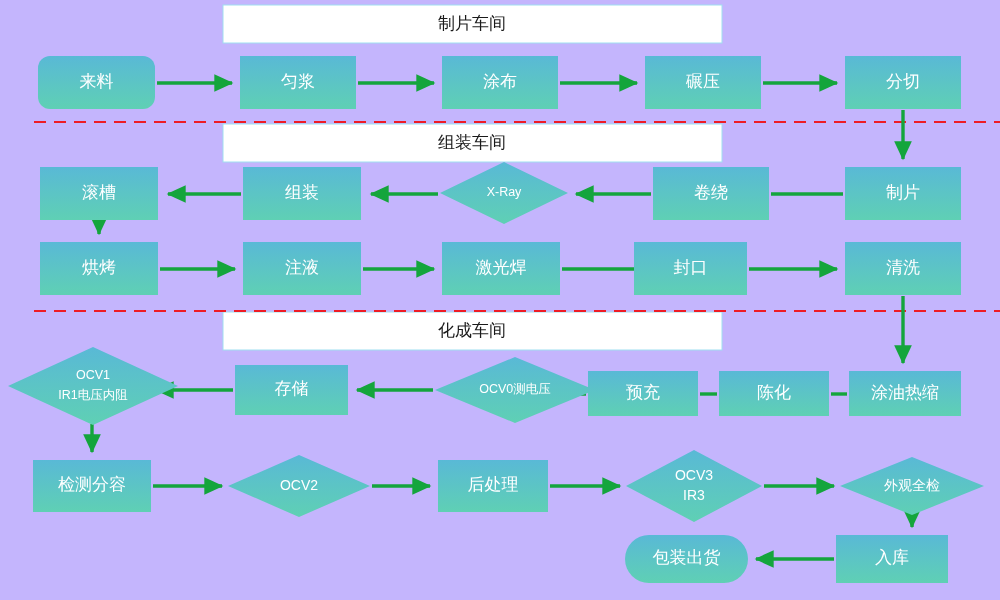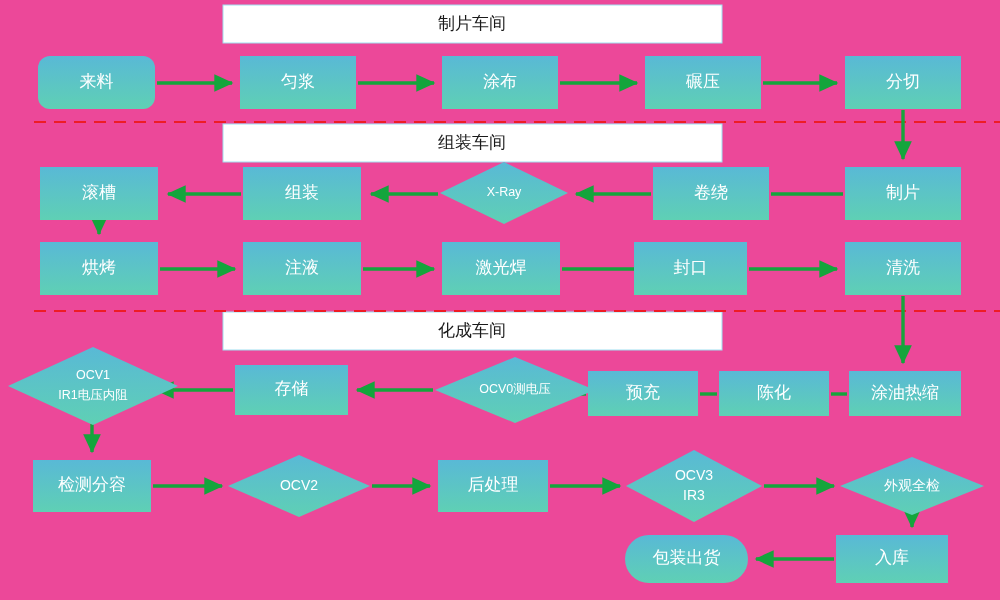--- a/index.html
+++ b/index.html
@@ -1,17 +1,17 @@
 <!DOCTYPE html>
 <html><head>
 <meta charset="utf-8">
 <style>
   html,body{margin:0;padding:0;background:#ffffff;}
   body{width:1000px;height:600px;overflow:hidden;font-family:"Liberation Sans","DejaVu Sans",sans-serif;}
-  #stage{position:relative;width:1000px;height:600px;background:#ec4899;}
+  #stage{position:relative;width:1000px;height:600px;background:#c4b5fd;}
   svg#flow{position:absolute;left:0;top:0;width:1000px;height:600px;}
   .node-label{fill:#ffffff;font-family:"Liberation Sans","DejaVu Sans",sans-serif;font-size:17px;text-anchor:middle;dominant-baseline:middle;}
   .node-label.small{font-size:14px;}
   .node-label.tiny{font-size:12.5px;}
   .band-label{fill:#1a1a1a;font-family:"Liberation Sans","DejaVu Sans",sans-serif;font-size:17px;text-anchor:middle;dominant-baseline:middle;}
   .band-box{fill:#ffffff;stroke:#9fdff0;stroke-width:1;}
   .divider{stroke:#ee1c25;stroke-width:2.2;stroke-dasharray:12 8;}
   .edge{stroke:#14a53c;stroke-width:3.4;fill:none;}
   .shape{stroke:none;}
 </style>

